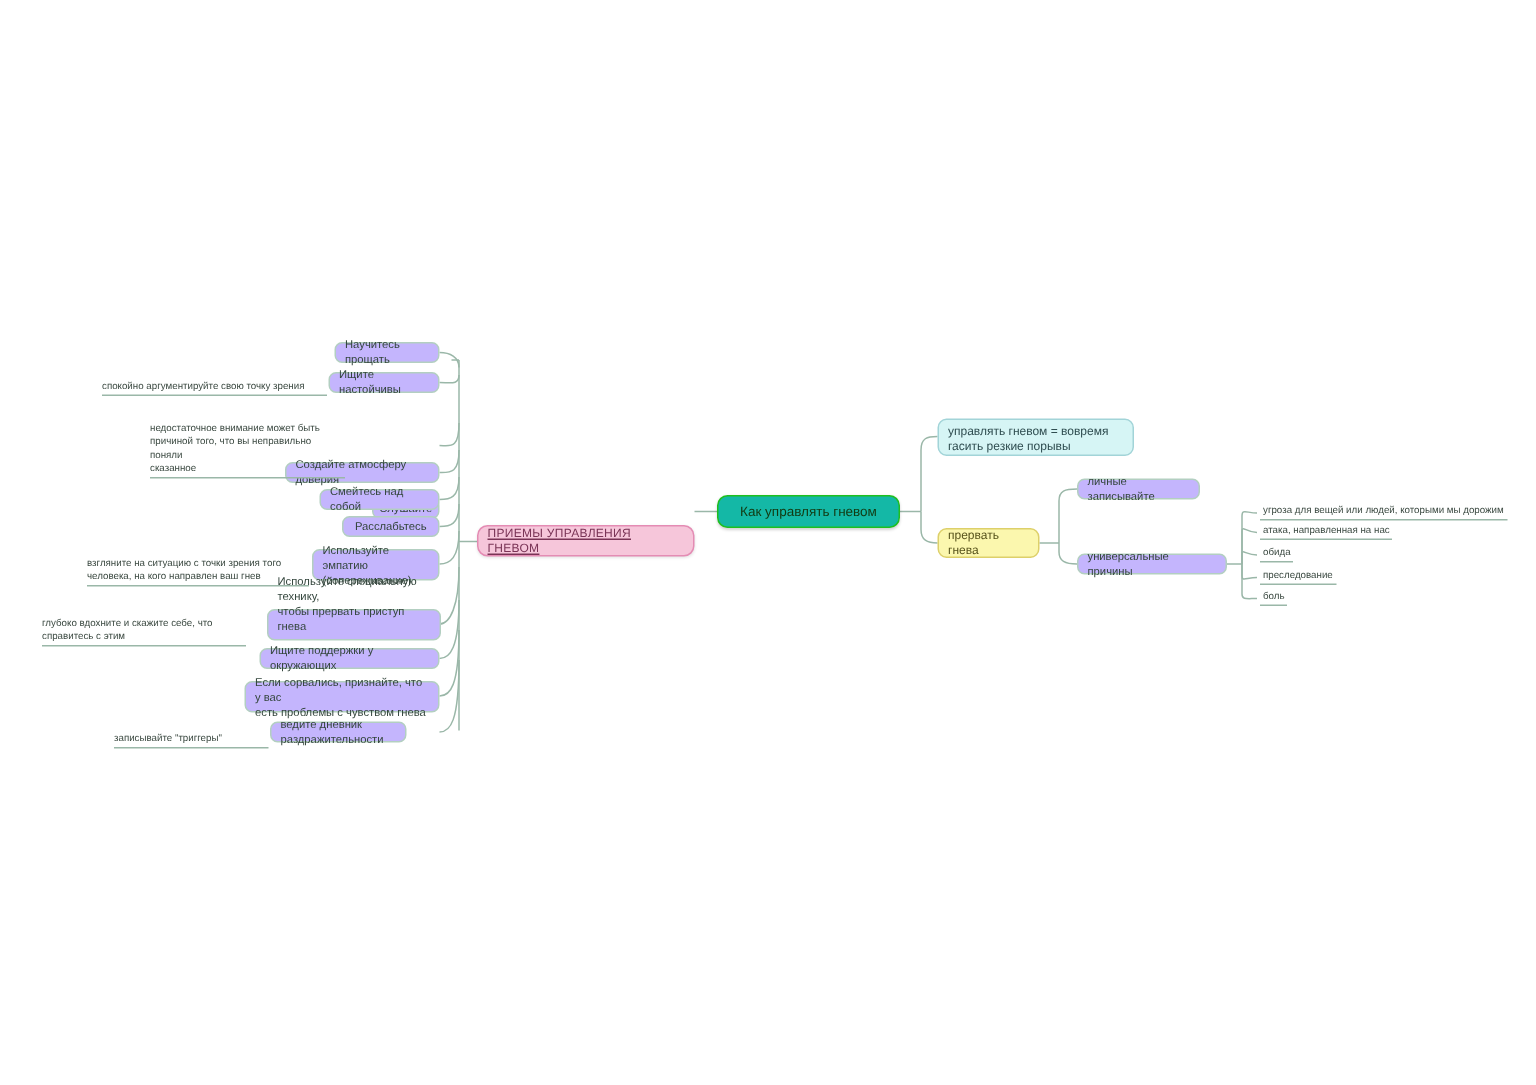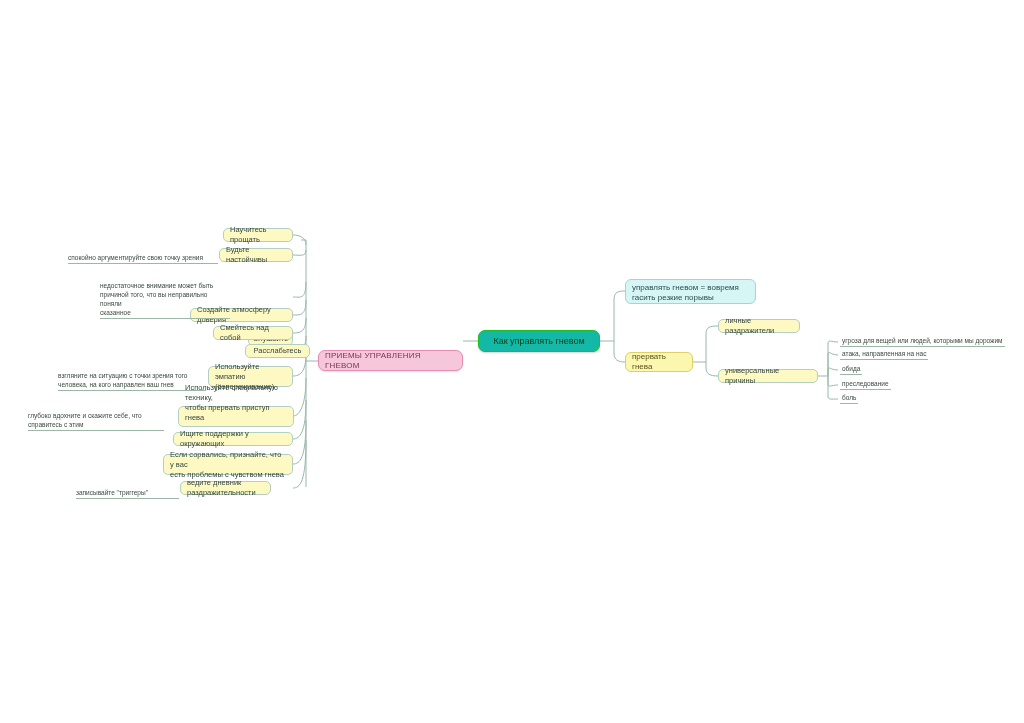--- a/index.html
+++ b/index.html
@@ -38,20 +38,21 @@
   
   .n-pink{
     background:#f6c6da;
     border:1px solid #e48cb4;
     border-radius:7px;
     color:#7a3456;
     font-size:8px;
     letter-spacing:.2px;
     justify-content:center;
     box-shadow:0 1px 2px rgba(0,0,0,.10);
+    text-decoration:underline;
   }
   
   .n-yellow{
     background:#fbf7ae;
     border:1px solid #ddd06a;
     border-radius:6px;
     color:#57531c;
     font-size:8px;
     justify-content:center;
   }
@@ -59,21 +60,21 @@
   .n-cyan{
     background:#d6f5f5;
     border:1px solid #a2d4d8;
     border-radius:6px;
     color:#2f4d50;
     font-size:8px;
     align-items:flex-start;
   }
   
   .n-leaf{
-    background:#fef9c3;
+    background:#c4b5fd;
     border:1px solid #b3cfc1;
   }
   .n-leaf.c{justify-content:center;}
 
   
   .bare{
     position:absolute;
     font-size:6.5px;
     line-height:9px;
     color:#3c4a42;
@@ -145,36 +146,36 @@
 
   <div class="node n-pink" style="left:318px;top:350px;width:145px;height:21px;">
     <span>ПРИЕМЫ УПРАВЛЕНИЯ ГНЕВОМ</span>
   </div>
 
   <div class="node n-leaf c" style="left:223px;top:228px;width:70px;height:14px;">
     <span>Научитесь прощать</span>
   </div>
 
   <div class="node n-leaf c" style="left:219px;top:248px;width:74px;height:14px;">
-    <span>Будьте настойчивы</span>
+    <span>Ищите настойчивы</span>
   </div>
 
   <div class="node n-leaf c" style="left:248px;top:290px;width:45px;height:14px;margin-top:42px;">
     <span>Слушайте</span>
   </div>
 
   <div class="node n-leaf c" style="left:190px;top:308px;width:103px;height:14px;">
     <span>Создайте атмосферу доверия</span>
   </div>
 
   <div class="node n-leaf c" style="left:213px;top:326px;width:80px;height:14px;">
     <span>Смейтесь над собой</span>
   </div>
 
-  <div class="node n-leaf c" style="left:245px;top:344px;width:65px;height:14px;">
+  <div class="node n-leaf c" style="left:228px;top:344px;width:65px;height:14px;">
     <span>Расслабьтесь</span>
   </div>
 
   <div class="node n-leaf" style="left:208px;top:366px;width:85px;height:21px;">
     <span>Используйте эмпатию
 (сопереживание)</span>
   </div>
 
   <div class="node n-leaf" style="left:178px;top:406px;width:116px;height:21px;align-items:flex-end;">
     <span>Используйте специальную технику,
@@ -226,21 +227,21 @@
   <div class="node n-cyan" style="left:625px;top:279px;width:131px;height:25px;">
     <span>управлять гневом = вовремя
 гасить резкие порывы</span>
   </div>
 
   <div class="node n-yellow" style="left:625px;top:352px;width:68px;height:20px;">
     <span>прервать гнева</span>
   </div>
 
   <div class="node n-leaf c" style="left:718px;top:319px;width:82px;height:14px;">
-    <span>личные раздражители</span>
+    <span>личные записывайте</span>
   </div>
 
   <div class="node n-leaf c" style="left:718px;top:369px;width:100px;height:14px;">
     <span>универсальные причины</span>
   </div>
 
   <div class="bare" style="left:840px;top:336px;">угроза для вещей или людей, которыми мы дорожим</div>
 
   <div class="bare" style="left:840px;top:349px;">атака, направленная на нас</div>
 

